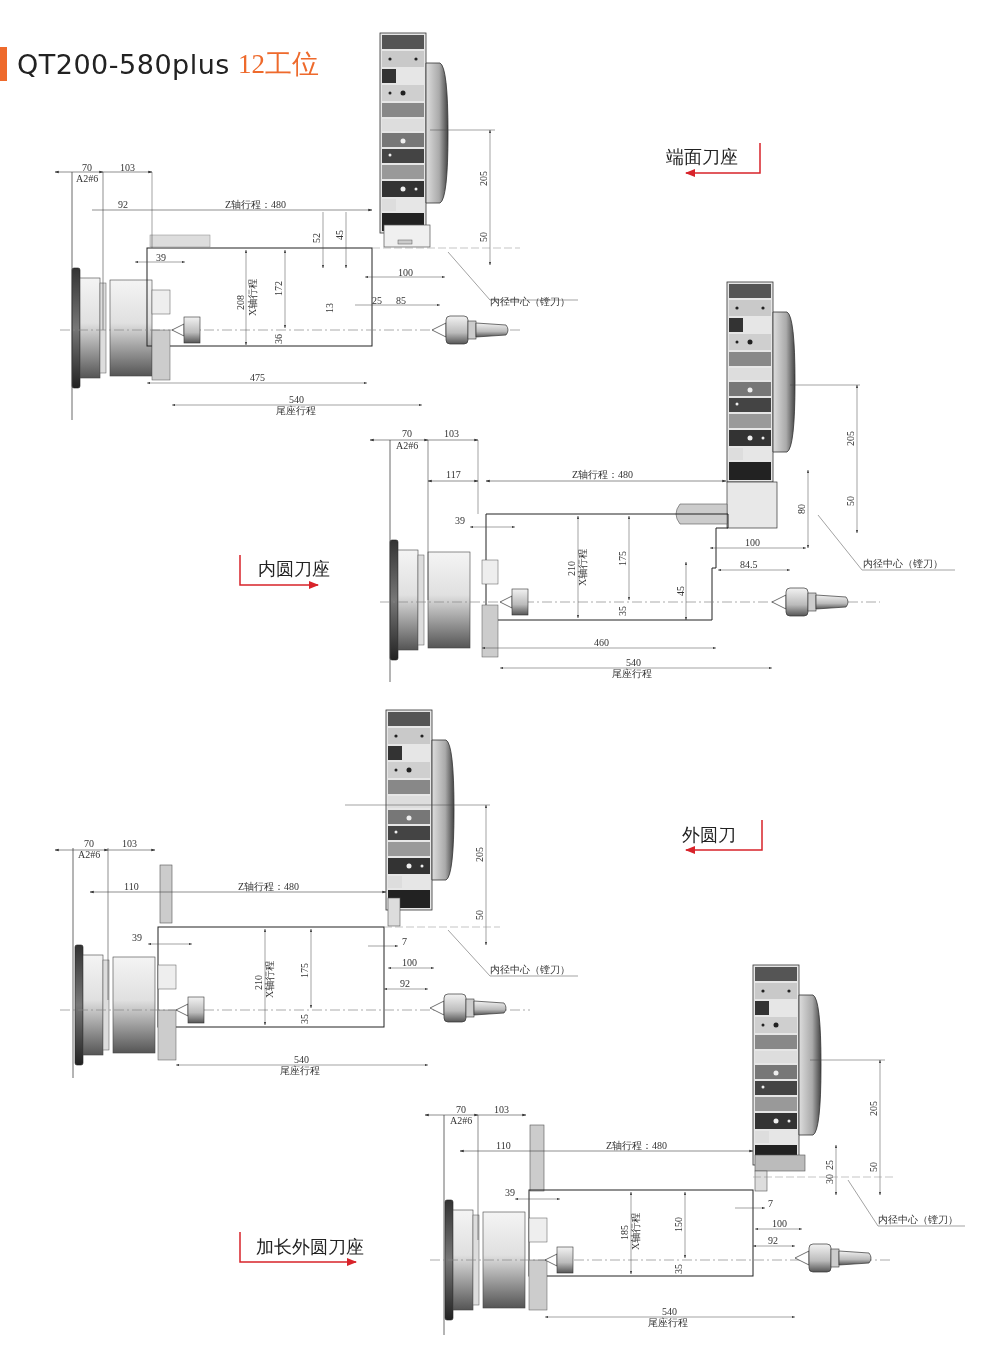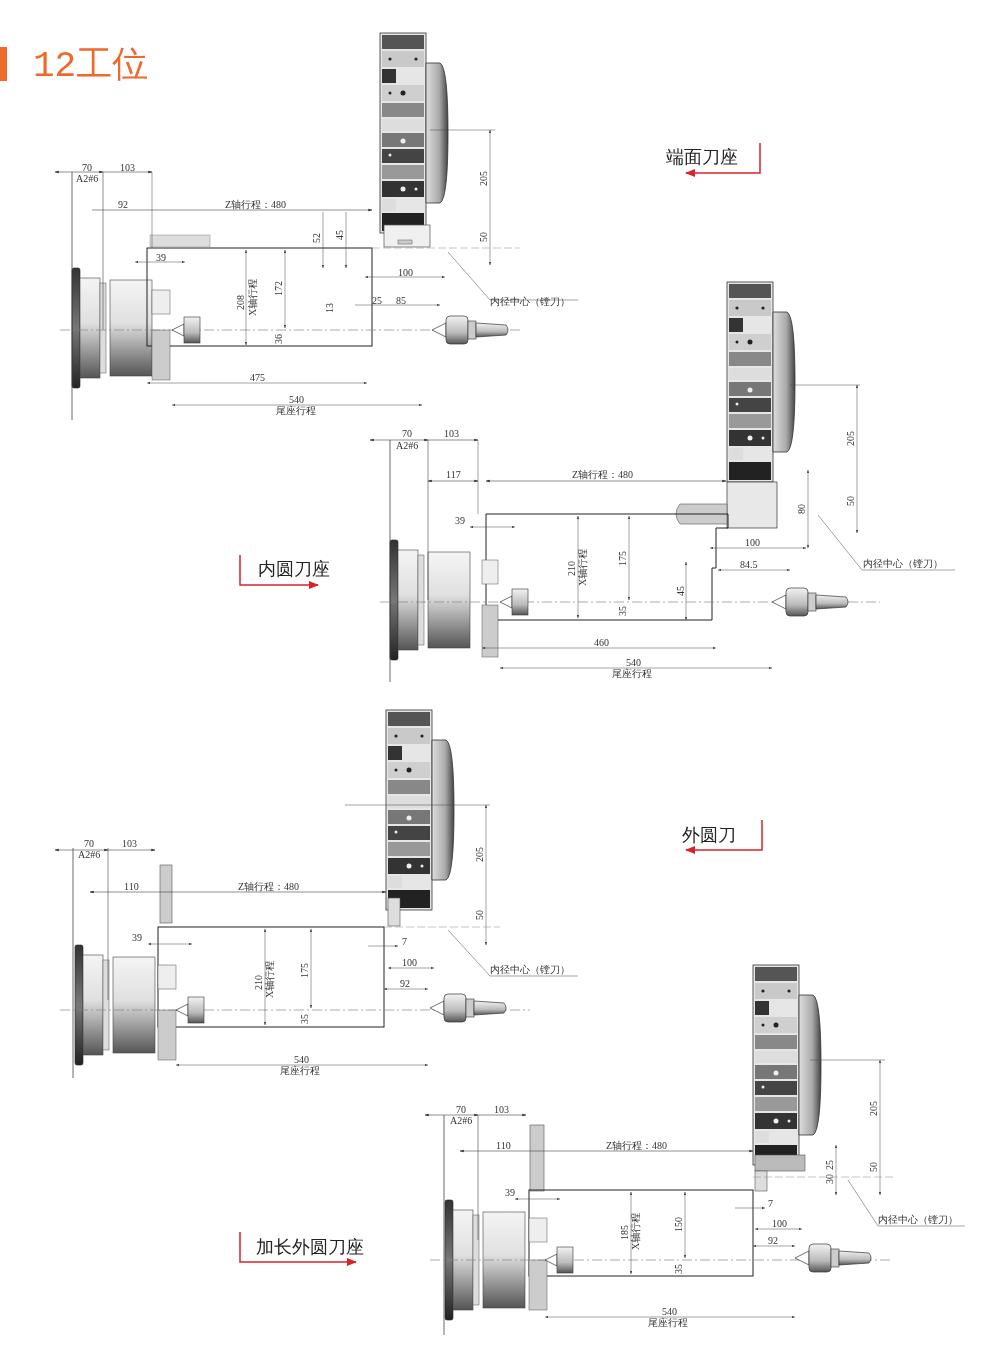--- a/index.html
+++ b/index.html
@@ -1,30 +1,31 @@
 <!DOCTYPE html>
 <html><head>
 <meta charset="utf-8">
 <style>
   html, body { margin: 0; padding: 0; background: #ffffff; }
   body { width: 1000px; height: 1366px; position: relative; overflow: hidden; font-family: "DejaVu Sans", sans-serif; }
   .title-bar { position: absolute; left: 0; top: 45px; height: 38px; display: flex; align-items: center; }
   .title-accent { width: 7px; height: 34px; background: #ee6a2c; margin-right: 10px; }
   .title-main { font-family: "DejaVu Sans", sans-serif; font-size: 27px; color: #222; letter-spacing: 0.5px; }
-  .title-sub { font-family: Liberation Mono, monospace; font-size: 36px; color: #ee6a2c; margin-left: 16px; }
+  .title-sub { font-family: Liberation Serif, serif; font-size: 27px; color: #ee6a2c; margin-left: 8px; }
   svg.canvas { position: absolute; left: 0; top: 0; }
   .dim { font-family: "Liberation Serif", serif; font-size: 10px; fill: #333; }
   .lbl { font-family: "DejaVu Sans", sans-serif; font-size: 18px; fill: #222; }
   .note { font-family: "Liberation Serif", serif; font-size: 10px; fill: #333; }
 </style>
 </head>
 <body>
 
 <div class="title-bar">
   <div class="title-accent"></div>
+  <span class="title-main">QT200-580plus</span>
   <span class="title-sub">12工位</span>
 </div>
 
 <svg class="canvas" width="1000" height="1366" viewBox="0 0 1000 1366" xmlns="http://www.w3.org/2000/svg">
   <defs>
     <marker id="arr" viewBox="0 0 10 10" refX="9" refY="5" markerWidth="7" markerHeight="7" orient="auto-start-reverse">
       <path d="M0,2 L10,5 L0,8 z" fill="#333"></path>
     </marker>
     <marker id="arrRed" viewBox="0 0 10 10" refX="9" refY="5" markerWidth="7" markerHeight="7" orient="auto-start-reverse">
       <path d="M0,1 L10,5 L0,9 z" fill="#d8232a"></path>

